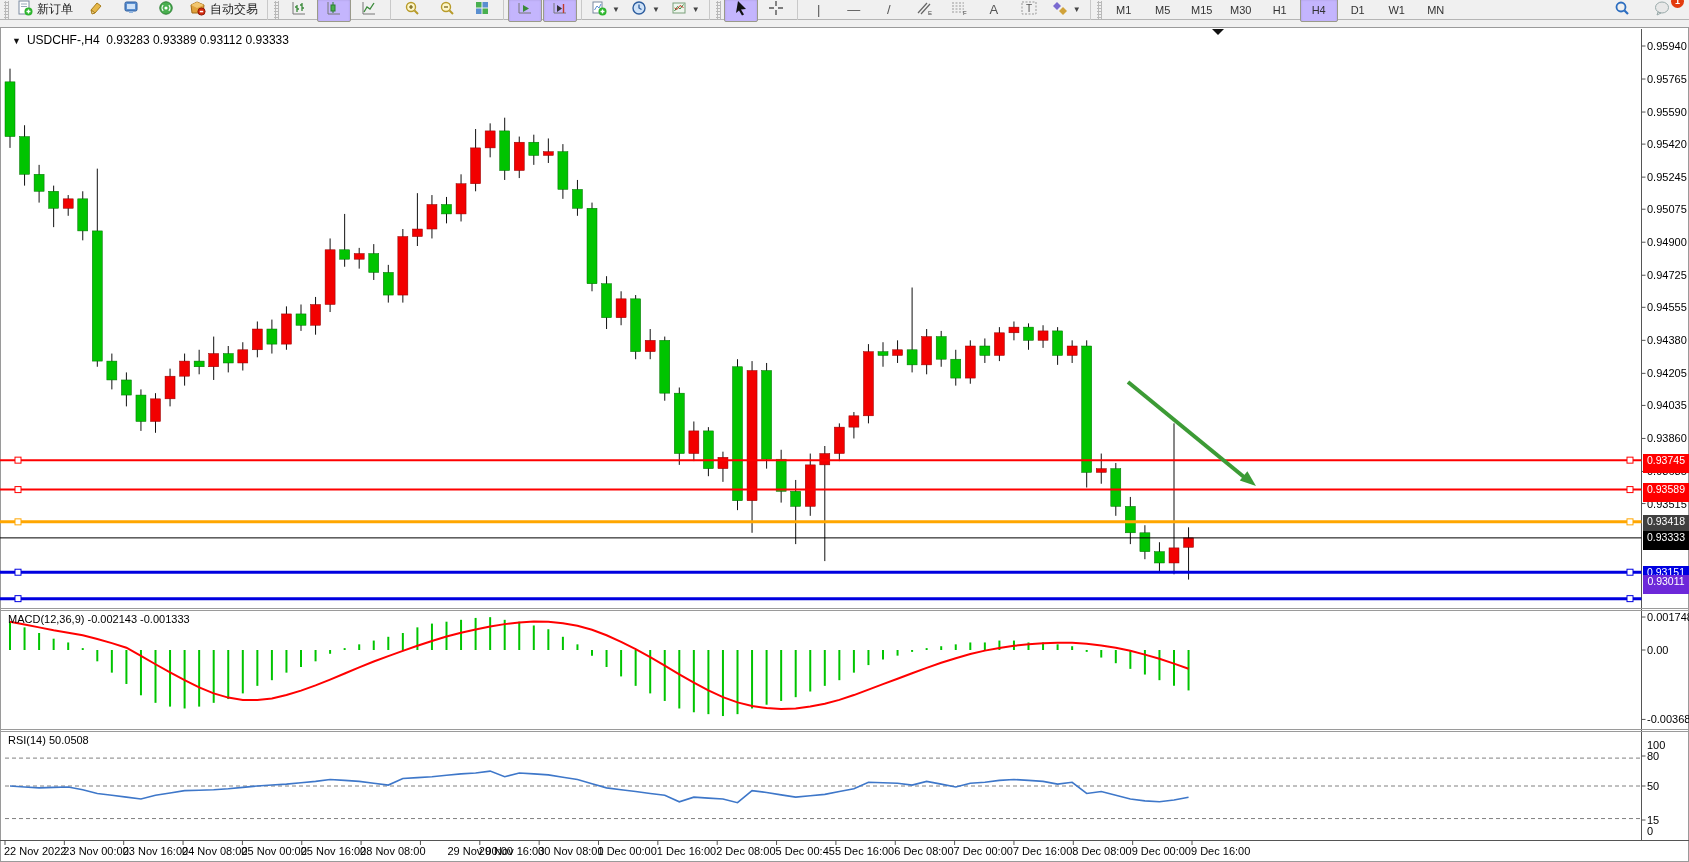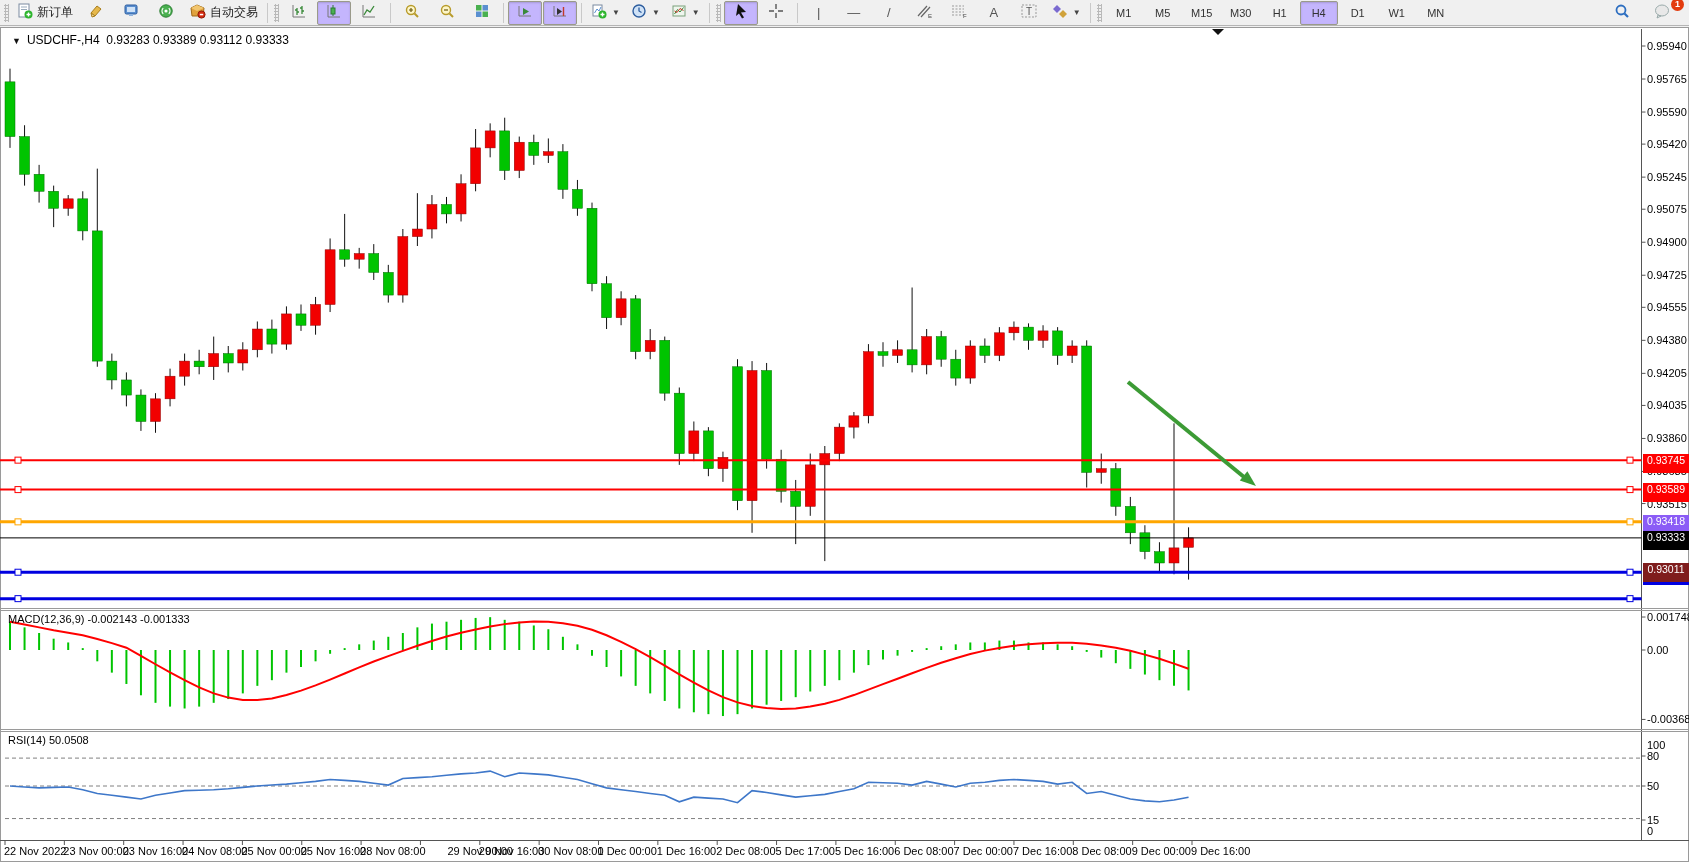--- a/index.html
+++ b/index.html
@@ -1,18 +1,18 @@
 <!DOCTYPE html>
 <html><head>
 <meta charset="utf-8">
 <style>
   html,body{margin:0;padding:0;width:1689px;height:862px;overflow:hidden;
     font-family:"Liberation Sans",sans-serif;background:#f0f0f0;position:relative;}
   
-  #toolbar{position:absolute;top:0;left:0;width:1689px;height:26px;background:#f0f0f0;
+  #toolbar{position:absolute;top:0;left:0;width:1689px;height:20px;background:#f0f0f0;
     border-bottom:1px solid #b5b5b5;display:flex;align-items:center;gap:1px;padding:0 2px;z-index:6;box-sizing:border-box;}
   .grip{width:5px;height:18px;margin:0 2px;background-image:radial-gradient(#b9b9b9 1px,transparent 1.2px);background-size:3px 3px;}
   .sep{width:1px;height:20px;background:#c9c9c9;margin:0 3px;}
   .tbtn{height:22px;min-width:24px;display:flex;align-items:center;justify-content:center;gap:4px;
     padding:0 4px;border:1px solid transparent;border-radius:2px;font-size:12px;color:#222;cursor:default;}
   .tbtn.pressed{background:#c4b5fd;border:1px solid #9a9a8a;box-shadow:inset 0 1px 2px rgba(0,0,0,.15);}
   .tbtn .caret{font-size:8px;color:#444;margin-left:1px;}
   .tflabel{font-size:11px;color:#333;padding:0 6px;}
   .tb-right{margin-left:auto;display:flex;align-items:center;gap:6px;padding-right:8px;}
   .badge{position:absolute;top:-4px;right:-6px;background:#e33b0e;color:#fff;border-radius:50%;
@@ -667,24 +667,24 @@
     <div class="axis-text" style="left: 1647px; top: 269.246px;">0.94725</div>
     <div class="axis-text" style="left: 1647px; top: 301.322px;">0.94555</div>
     <div class="axis-text" style="left: 1647px; top: 334.341px;">0.94380</div>
     <div class="axis-text" style="left: 1647px; top: 367.36px;">0.94205</div>
     <div class="axis-text" style="left: 1647px; top: 399.435px;">0.94035</div>
     <div class="axis-text" style="left: 1647px; top: 432.454px; text-align: right;">0.93860</div>
     <div class="axis-text" style="left: 1647px; top: 465.473px;">0.93685</div>
     <div class="axis-text" style="left: 1647px; top: 497.549px;">0.93515</div>
     <div class="tag" style="top: 453.653px; background: rgb(255, 0, 0);">0.93745</div>
     <div class="tag" style="top: 483.087px; background: rgb(255, 0, 0);">0.93589</div>
-    <div class="tag" style="top: 515.351px; background: #8b5cf6;">0.93418</div>
+    <div class="tag" style="top: 515.351px; background: #404040;">0.93418</div>
     <div class="tag" style="top: 531.389px; background: rgb(0, 0, 0);">0.93333</div>
     <div class="tag" style="top: 565.729px; background: rgb(0, 0, 224);">0.93151</div>
-    <div class="tag" style="top: 563px; background: #7f1d1d;">0.93011</div>
+    <div class="tag" style="top: 575px; background: #6d28d9;">0.93011</div>
     <div class="axis-text" style="left: 1647px; top: 611.019px;">0.001748</div>
     <div class="axis-text" style="left: 1647px; top: 644px;">0.00</div>
     <div class="axis-text" style="left: 1647px; top: 713.434px;">-0.00368</div>
     <div class="axis-text" style="left: 1647px; top: 739px;">100</div>
     <div class="axis-text" style="left: 1647px; top: 750px;">80</div>
     <div class="axis-text" style="left: 1647px; top: 780px;">50</div>
     <div class="axis-text" style="left: 1647px; top: 814px;">15</div>
     <div class="axis-text" style="left: 1647px; top: 825px;">0</div>
     <div class="axis-text" style="left: 4px; top: 845px;">22 Nov 2022</div>
     <div class="axis-text" style="left: 63.35px; top: 845px;">23 Nov 00:00</div>
@@ -692,21 +692,21 @@
     <div class="axis-text" style="left: 182.05px; top: 845px;">24 Nov 08:00</div>
     <div class="axis-text" style="left: 241.4px; top: 845px;">25 Nov 00:00</div>
     <div class="axis-text" style="left: 300.75px; top: 845px;">25 Nov 16:00</div>
     <div class="axis-text" style="left: 360.1px; top: 845px;">28 Nov 08:00</div>
     <div class="axis-text" style="left: 419.45px; top: 845px; margin-left: 28px;">29 Nov 00:00</div>
     <div class="axis-text" style="left: 478.8px; top: 845px;">29 Nov 16:00</div>
     <div class="axis-text" style="left: 538.15px; top: 845px;">30 Nov 08:00</div>
     <div class="axis-text" style="left: 597.5px; top: 845px;">1 Dec 00:00</div>
     <div class="axis-text" style="left: 656.85px; top: 845px;">1 Dec 16:00</div>
     <div class="axis-text" style="left: 716.2px; top: 845px;">2 Dec 08:00</div>
-    <div class="axis-text" style="left: 775.55px; top: 845px;">5 Dec 17:00</div>
+    <div class="axis-text" style="left: 775.55px; top: 845px;">5 Dec 00:45</div>
     <div class="axis-text" style="left: 834.9px; top: 845px;">5 Dec 16:00</div>
     <div class="axis-text" style="left: 894.25px; top: 845px;">6 Dec 08:00</div>
     <div class="axis-text" style="left: 953.6px; top: 845px;">7 Dec 00:00</div>
     <div class="axis-text" style="left: 1012.95px; top: 845px;">7 Dec 16:00</div>
     <div class="axis-text" style="left: 1072.3px; top: 845px;">8 Dec 08:00</div>
     <div class="axis-text" style="left: 1131.65px; top: 845px;">9 Dec 00:00</div>
     <div class="axis-text" style="left: 1191px; top: 845px;">9 Dec 16:00</div>
   </div>
 
 </body></html>

